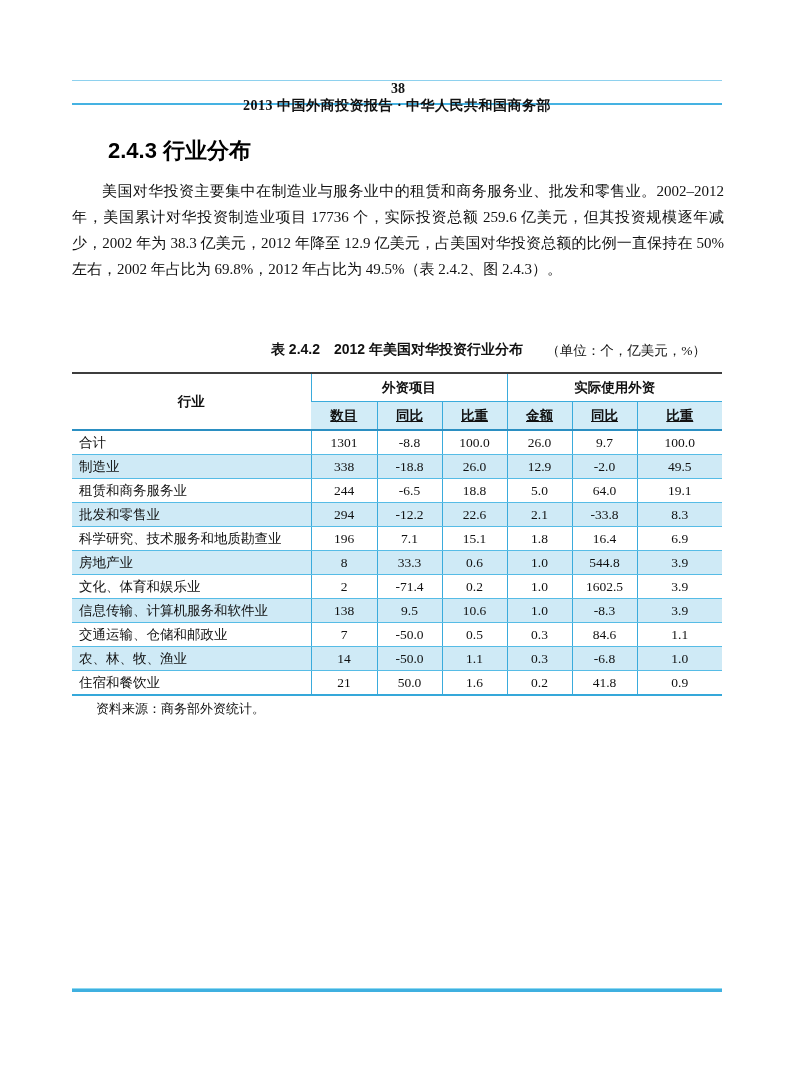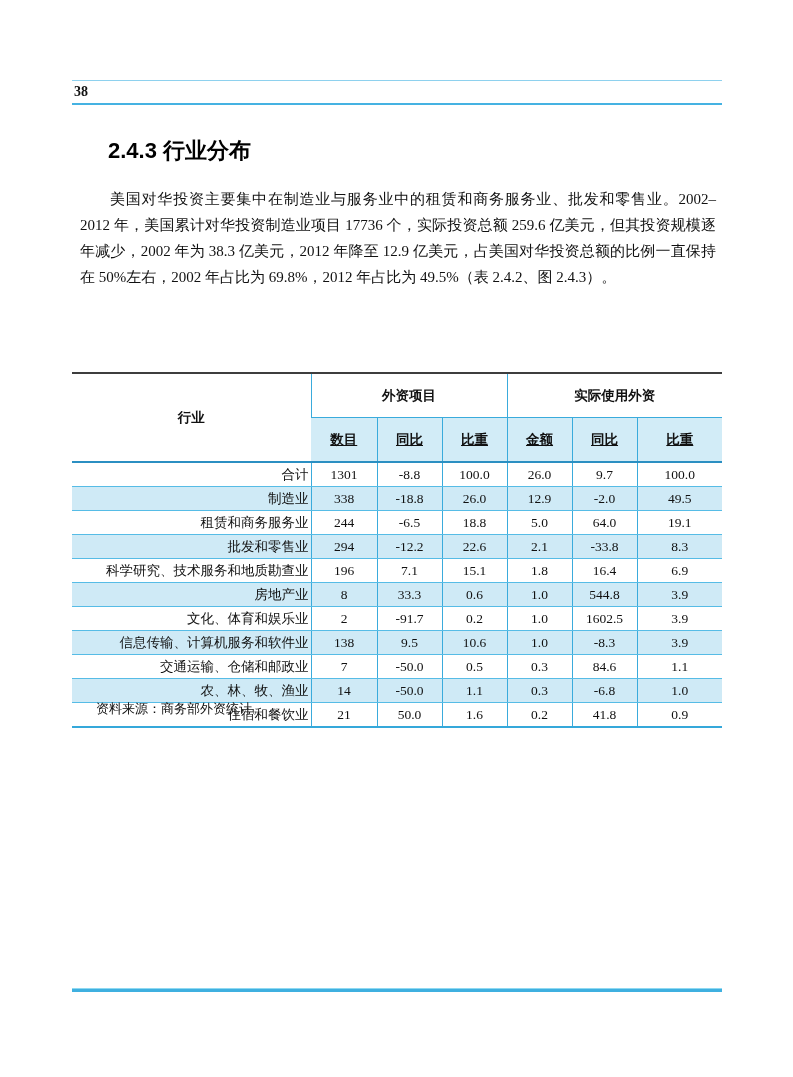--- a/index.html
+++ b/index.html
@@ -13,38 +13,38 @@
   }
   .page { position: absolute; inset: 0; }
 
   
   .running-header {
     position: absolute; left: 72px; top: 80px; width: 650px;
     border-top: 1px solid #8ed1ee;
     border-bottom: 2px solid #45b2e2;
     display: flex; justify-content: space-between; align-items: center;
     height: 22px;
-    font-weight: bold; font-size: 14px;
+    font-weight: bold; font-size: 14px; flex-direction: column;
   }
   .running-header .page-num { padding-left: 2px; }
   .running-header .doc-title { letter-spacing: 0.5px; }
 
   
   .section-heading {
     position: absolute; left: 108px; top: 136px;
     font-family: "Liberation Sans", "DejaVu Sans", sans-serif;
     font-weight: bold; font-size: 22px; color: #000;
   }
 
   
   .body-text {
     position: absolute; left: 72px; top: 178px; width: 652px;
     font-size: 15px; line-height: 26px; text-align: justify;
   }
-  .body-text p { margin: 8px; text-indent: 2em; }
+  .body-text p { margin: 0; text-indent: 2em; }
 
   
   .table-caption-row {
     position: absolute; left: 72px; top: 341px; width: 650px; height: 20px;
   }
   .table-caption {
     position: absolute; left: 0; right: 0; text-align: center;
     font-family: "Liberation Sans", "DejaVu Sans", sans-serif;
     font-weight: bold; font-size: 14px;
   }
@@ -59,28 +59,28 @@
     border-collapse: collapse;
     border-top: 2.5px solid #3d3d3d;
     border-bottom: 2px solid #35a8da;
     font-size: 13.5px;
     table-layout: fixed;
   }
   table.data-table th {
     font-family: "Liberation Sans", "DejaVu Sans", sans-serif;
     font-weight: bold; font-size: 13.5px;
     text-align: center; vertical-align: middle;
-    height: 27px; padding: 8px;
+    height: 27px; padding: 0;
   }
   table.data-table td {
     text-align: center; vertical-align: middle;
     height: 23px; padding: 0 2px;
     border-bottom: 1px solid #56bce6;
   }
-  table.data-table td.industry { text-align: right; padding-left: 7px; }
+  table.data-table td.industry { text-align: left; padding-left: 7px; }
   table.data-table th + th,
   table.data-table td + td { border-left: 1px solid #3aabdc; }
   table.data-table th.group { background: #ffffff; border-bottom: 1px solid #3aabdc; }
   table.data-table th.industry-head { background: #ffffff; margin-top: 48px; }
   table.data-table tr.subhead th { background: #d2ecf7; border-bottom: 2px solid #2b8fc2; text-decoration: underline; }
   table.data-table th.industry-head { border-bottom: 2px solid #2b8fc2; border-left: none; }
   table.data-table tr.shaded td { background: #cfeaf6; margin-left: 12px; }
 
   
   .source-note {
@@ -95,28 +95,33 @@
     border-top: 1px solid #8ed9f2;
   }
 </style>
 </head>
 <body>
 
 <div class="page">
 
   <div class="running-header">
     <span class="page-num">38</span>
+    <span class="doc-title">2013 中国外商投资报告 · 中华人民共和国商务部</span>
   </div>
 
   <div class="section-heading">2.4.3  行业分布</div>
 
   <div class="body-text">
     <p>美国对华投资主要集中在制造业与服务业中的租赁和商务服务业、批发和零售业。2002–2012 年，美国累计对华投资制造业项目 17736 个，实际投资总额 259.6 亿美元，但其投资规模逐年减少，2002 年为 38.3 亿美元，2012 年降至 12.9 亿美元，占美国对华投资总额的比例一直保持在 50%左右，2002 年占比为 69.8%，2012 年占比为 49.5%（表 2.4.2、图 2.4.3）。</p>
   </div>
 
+  <div class="table-caption-row">
+    <span class="table-caption">表 2.4.2　2012 年美国对华投资行业分布</span>
+    <span class="table-unit">（单位：个，亿美元，%）</span>
+  </div>
 
   <table class="data-table">
     <colgroup>
       <col style="width:239px">
         <col style="width:66px">
         <col style="width:65px">
       <col style="width:65px">
         <col style="width:65px">
         <col style="width:65px">
         <col style="width:85px">
@@ -187,21 +192,21 @@
           <td>8</td>
           <td>33.3</td>
           <td>0.6</td>
           <td>1.0</td>
           <td>544.8</td>
           <td>3.9</td>
         </tr>
         <tr>
           <td class="industry">文化、体育和娱乐业</td>
           <td>2</td>
-          <td>-91.7</td>
+          <td>-71.4</td>
           <td>0.2</td>
           <td>1.0</td>
           <td>1602.5</td>
           <td>3.9</td>
         </tr>
         <tr class="shaded">
           <td class="industry">信息传输、计算机服务和软件业</td>
           <td>138</td>
           <td>9.5</td>
           <td>10.6</td>

